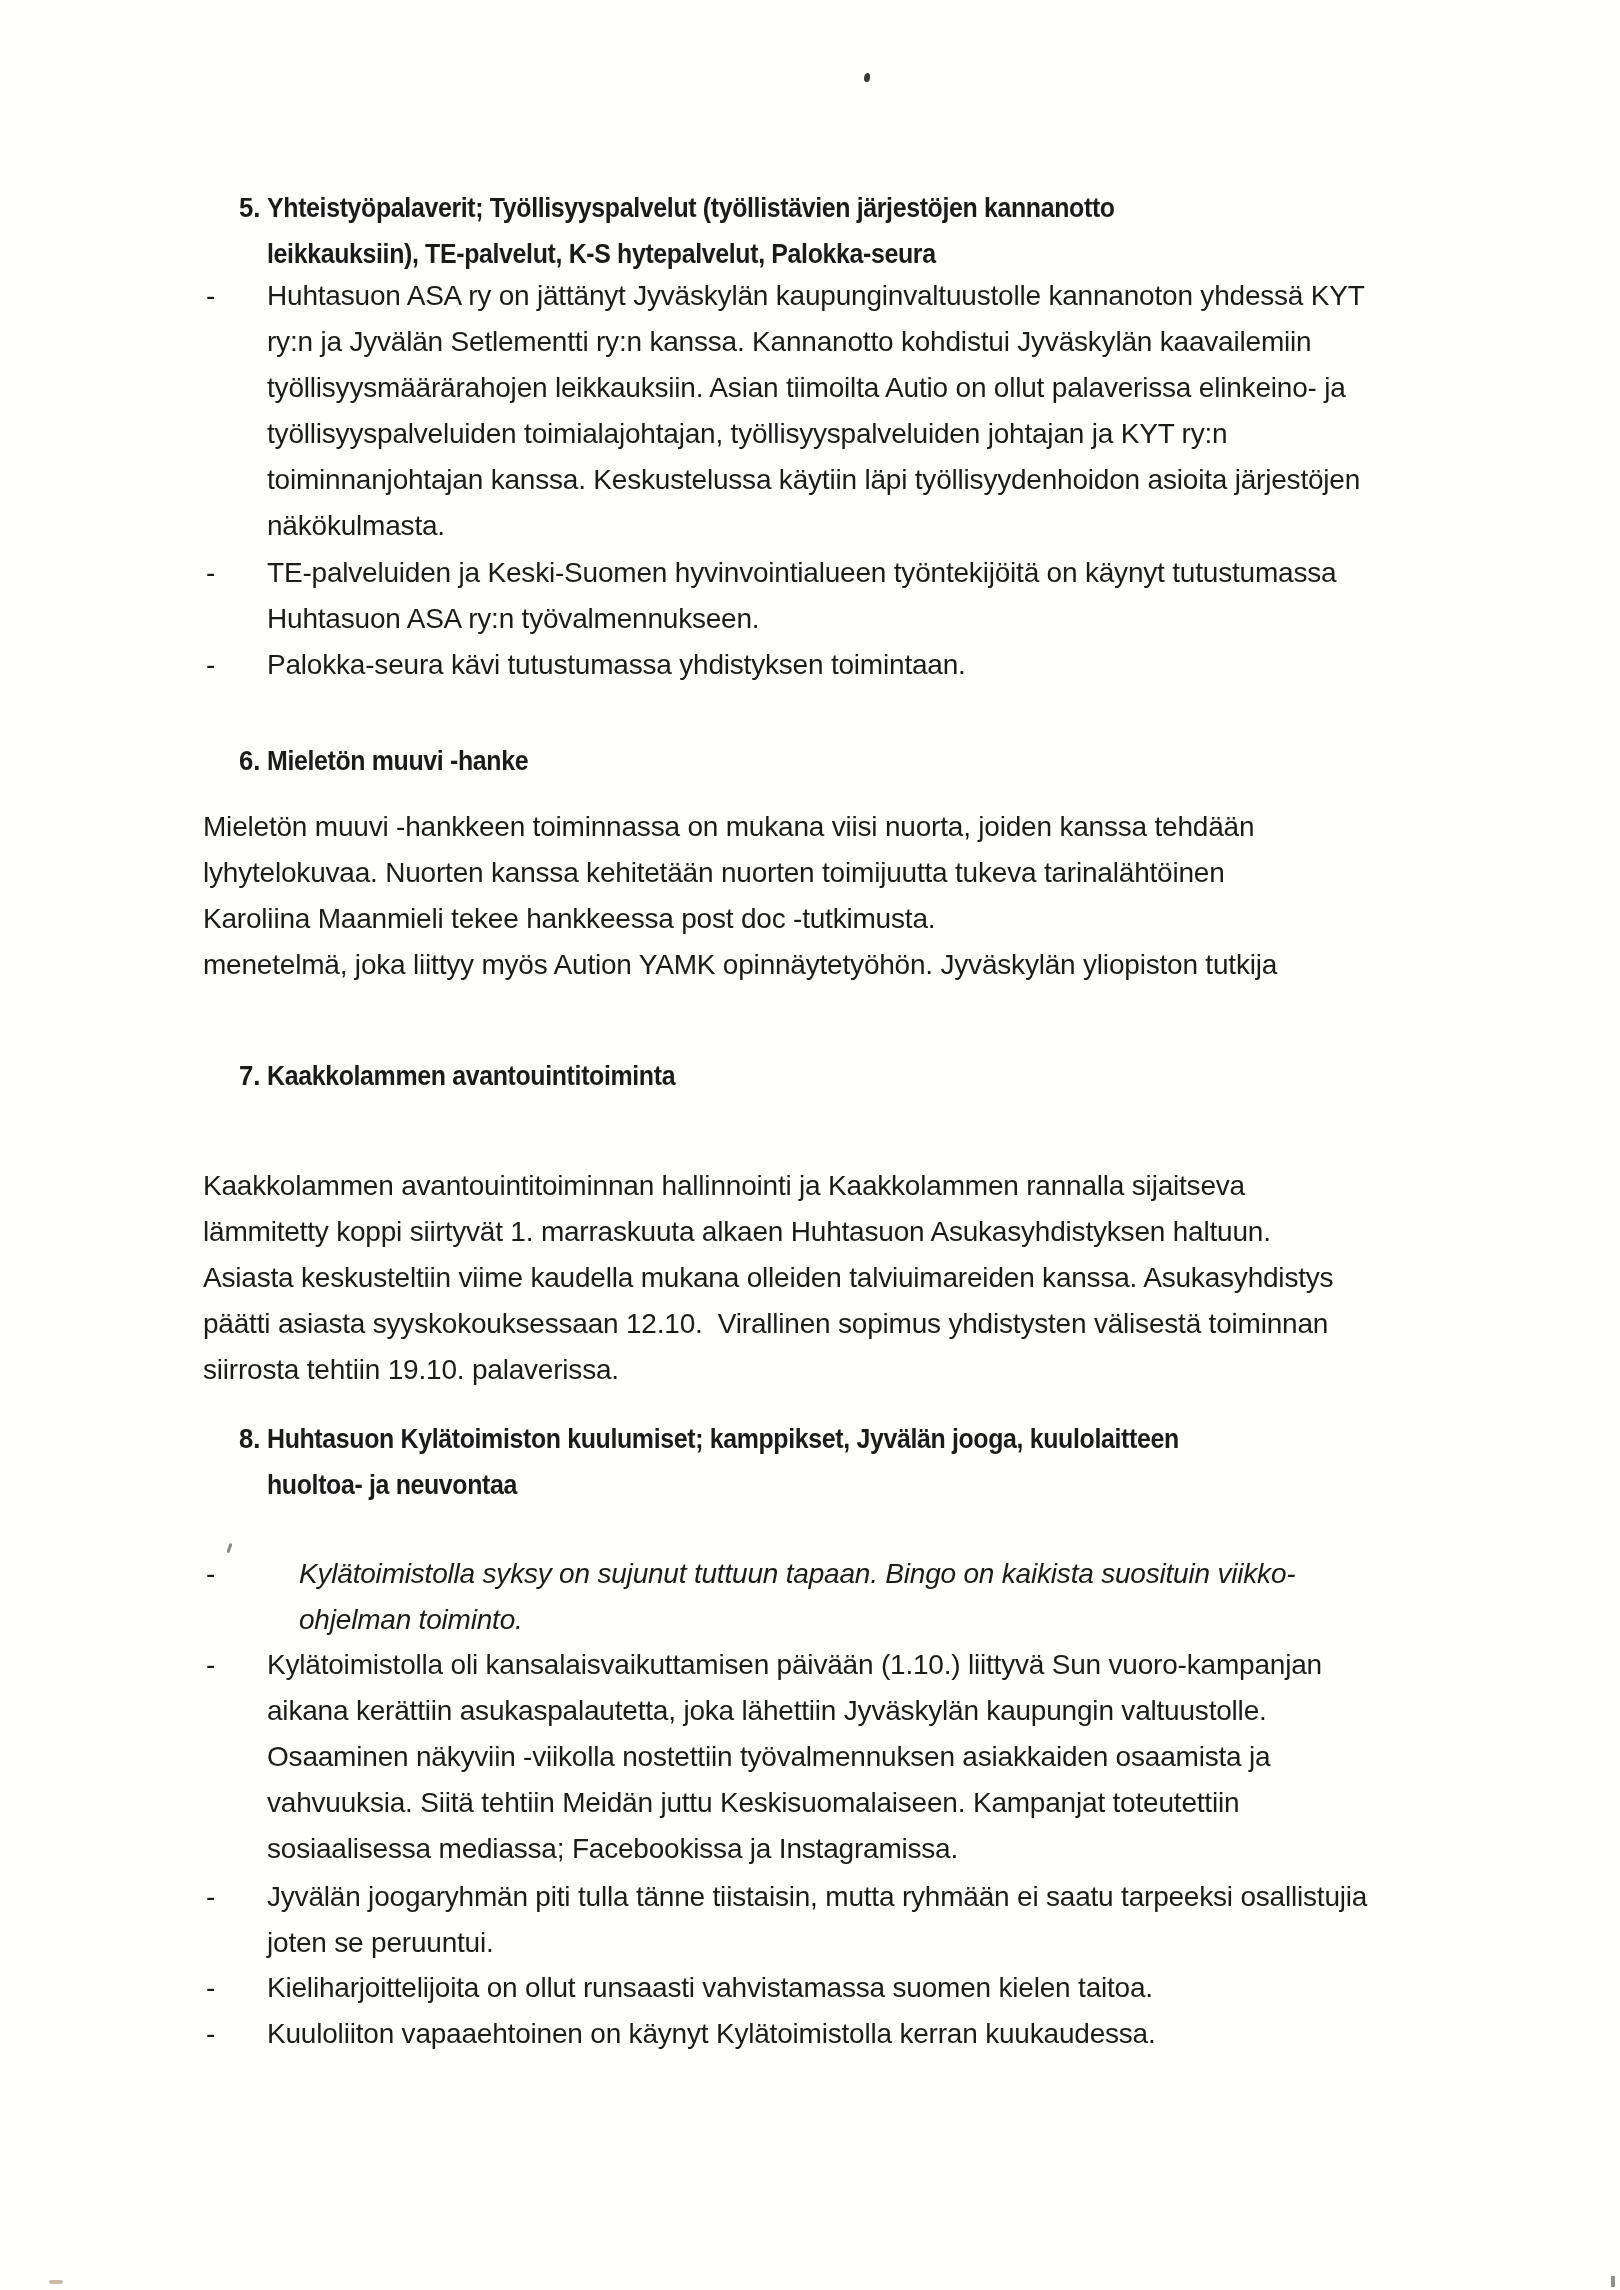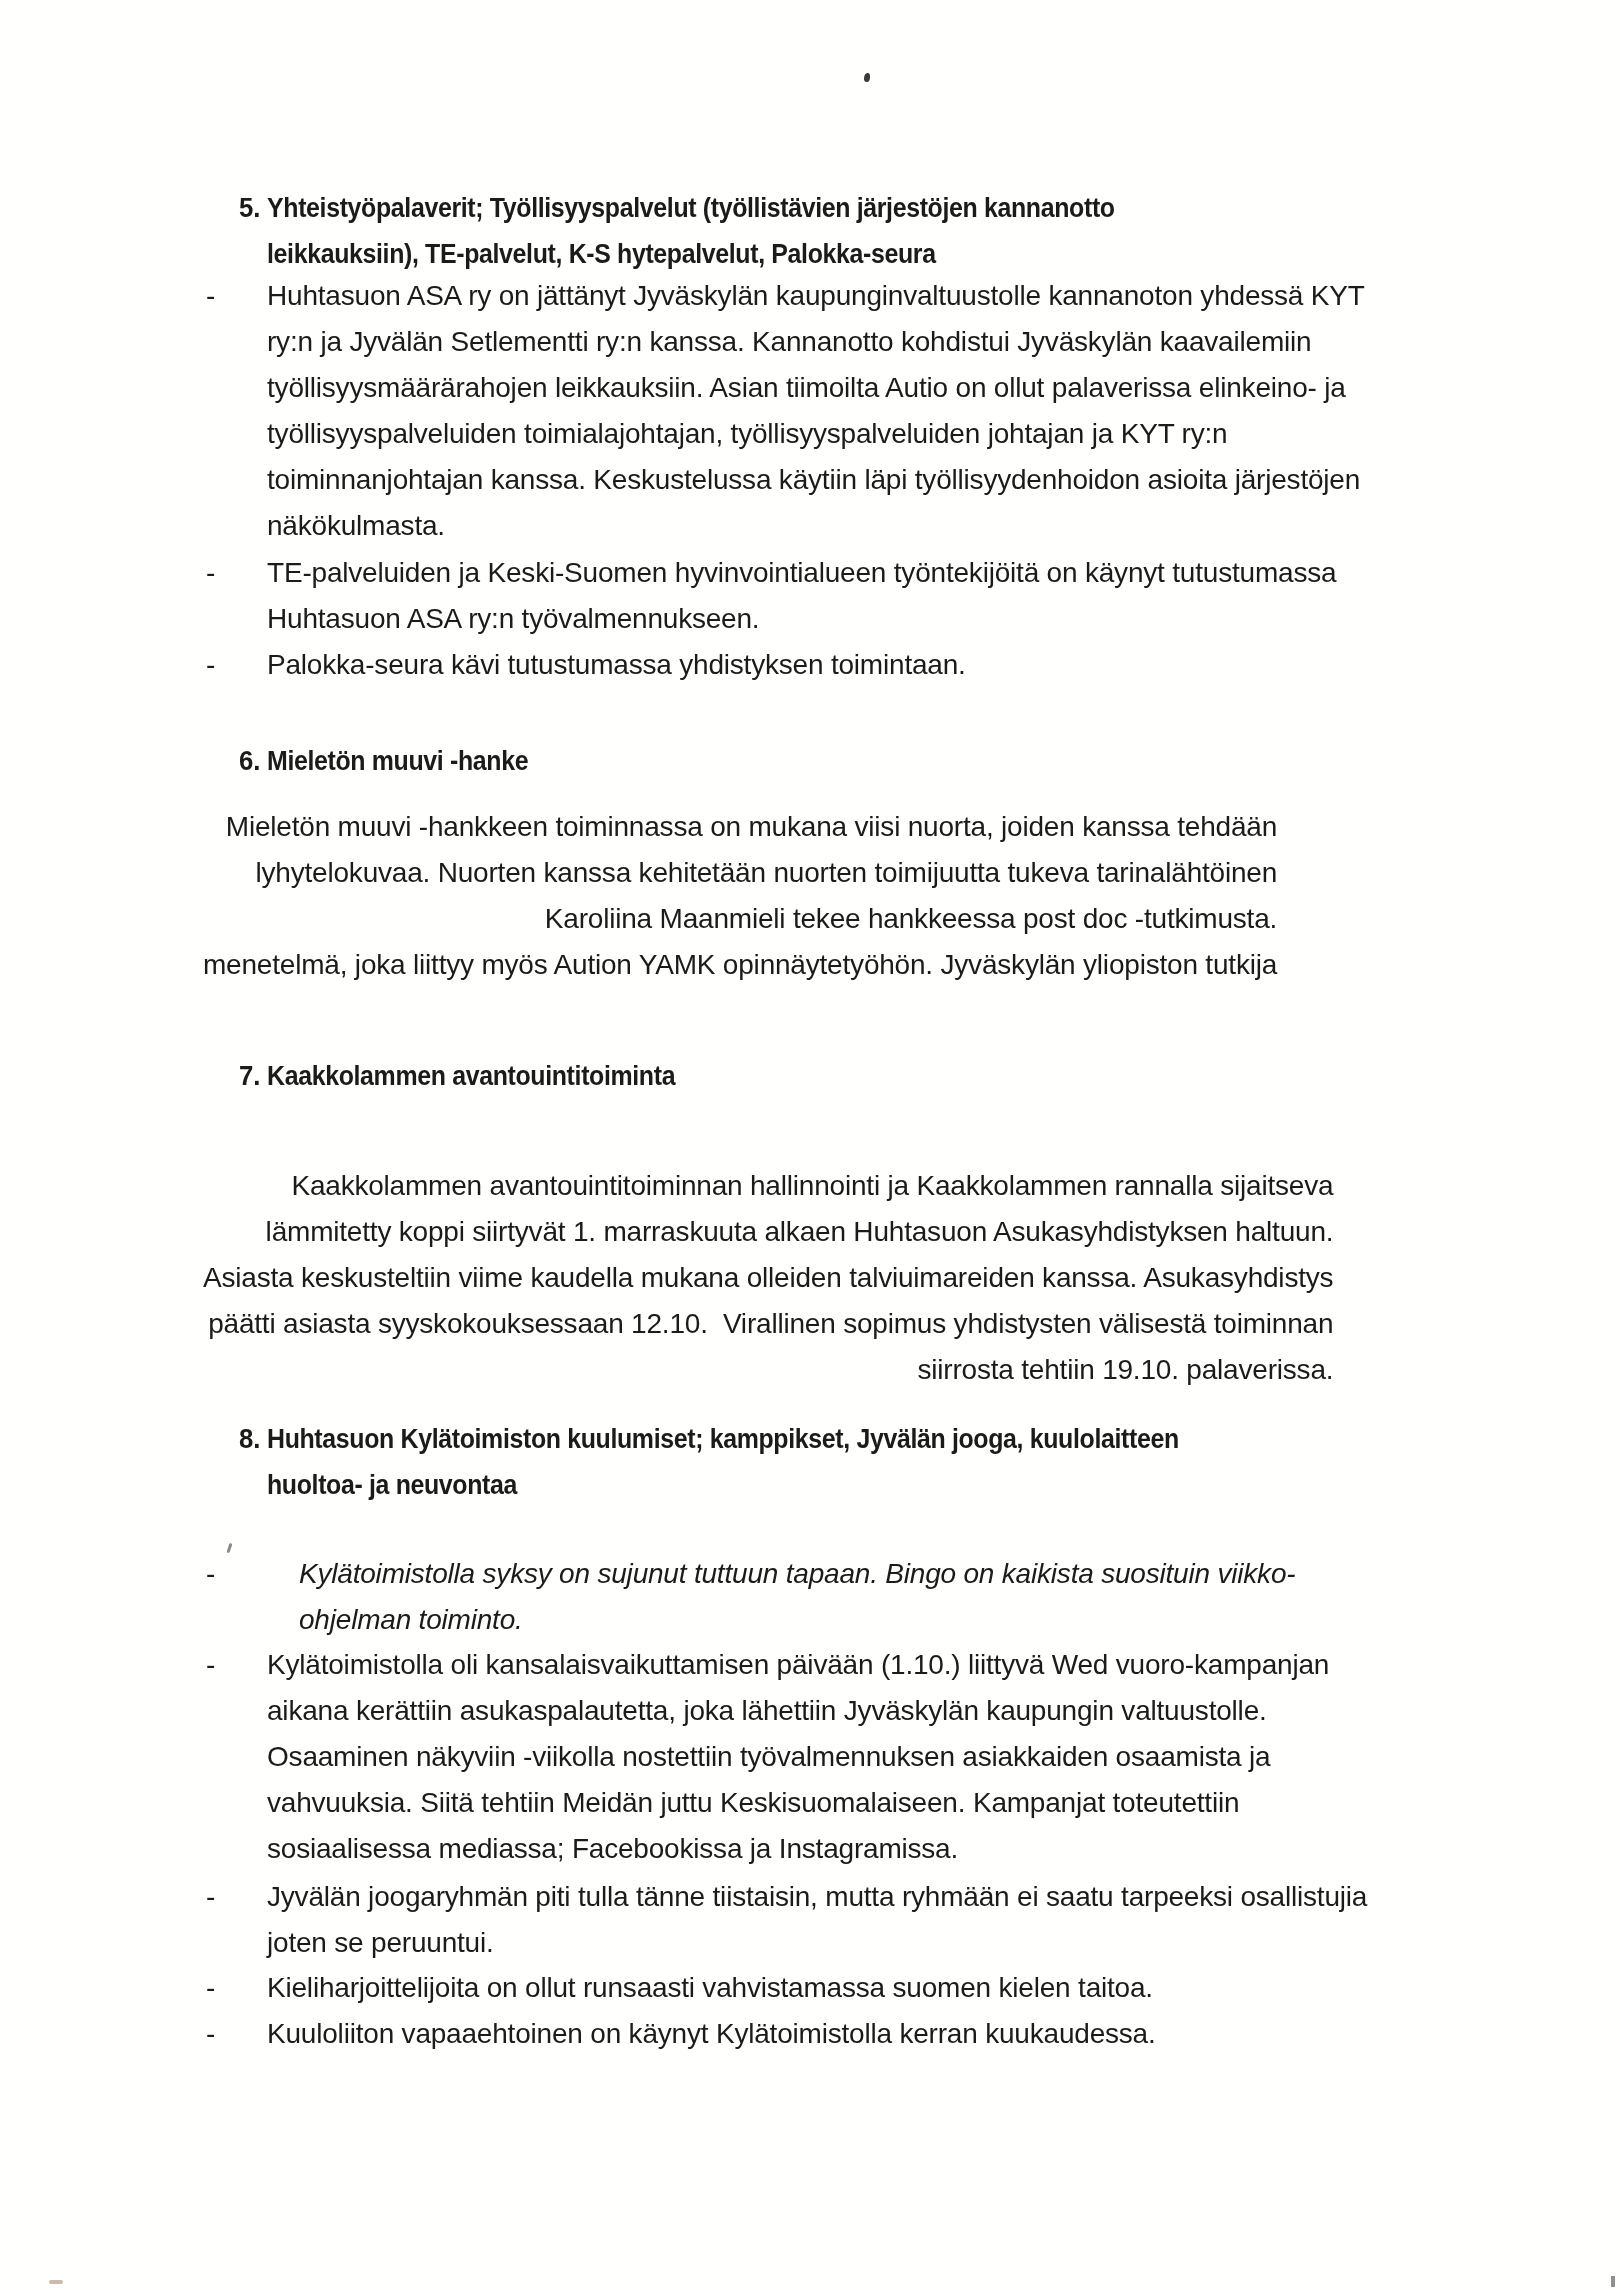--- a/index.html
+++ b/index.html
@@ -34,21 +34,21 @@
   }
   .hblock .num{transform:scaleX(0.92);transform-origin:left center;}
   
   .bblock{left:267px;}
   .bblock .dash{
     position:absolute;
     left:-61px;
     top:0;
   }
   
-  .pblock{left:203px;text-align:right;}
+  .pblock{left:203px;}
   .italic .line{font-style:italic;margin-left:32px;}
   
   .speck{position:absolute;}
   .speck-a{left:864px;top:73px;width:5.9px;height:8.8px;background:#3a3a3a;border-radius:60% 40% 55% 45%;}
   .speck-b{left:228px;top:1543px;width:2.9px;height:9.8px;background:#8a8a8a;transform:rotate(18deg);border-radius:2px;}
   .speck-c{left:49px;top:2280px;width:13.7px;height:3.9px;background:#cbbba9;border-radius:2px;}
   .speck-d{left:1611px;top:2276px;width:3.9px;height:10.8px;background:#909090;}
 </style>
 </head>
 <body>
@@ -119,21 +119,21 @@
   </div>
 
   <div class="block bblock italic" style="top:1551px">
     <span class="dash">-</span>
     <div class="line">Kylätoimistolla syksy on sujunut tuttuun tapaan. Bingo on kaikista suosituin viikko-</div>
     <div class="line">ohjelman toiminto.</div>
   </div>
 
   <div class="block bblock" style="top:1642px">
     <span class="dash">-</span>
-    <div class="line">Kylätoimistolla oli kansalaisvaikuttamisen päivään (1.10.) liittyvä Wed vuoro-kampanjan</div>
+    <div class="line">Kylätoimistolla oli kansalaisvaikuttamisen päivään (1.10.) liittyvä Sun vuoro-kampanjan</div>
     <div class="line">aikana kerättiin asukaspalautetta, joka lähettiin Jyväskylän kaupungin valtuustolle.</div>
     <div class="line">Osaaminen näkyviin -viikolla nostettiin työvalmennuksen asiakkaiden osaamista ja</div>
     <div class="line">vahvuuksia. Siitä tehtiin Meidän juttu Keskisuomalaiseen. Kampanjat toteutettiin</div>
     <div class="line">sosiaalisessa mediassa; Facebookissa ja Instagramissa.</div>
   </div>
 
   <div class="block bblock" style="top:1874px">
     <span class="dash">-</span>
     <div class="line">Jyvälän joogaryhmän piti tulla tänne tiistaisin, mutta ryhmään ei saatu tarpeeksi osallistujia</div>
     <div class="line">joten se peruuntui.</div>

